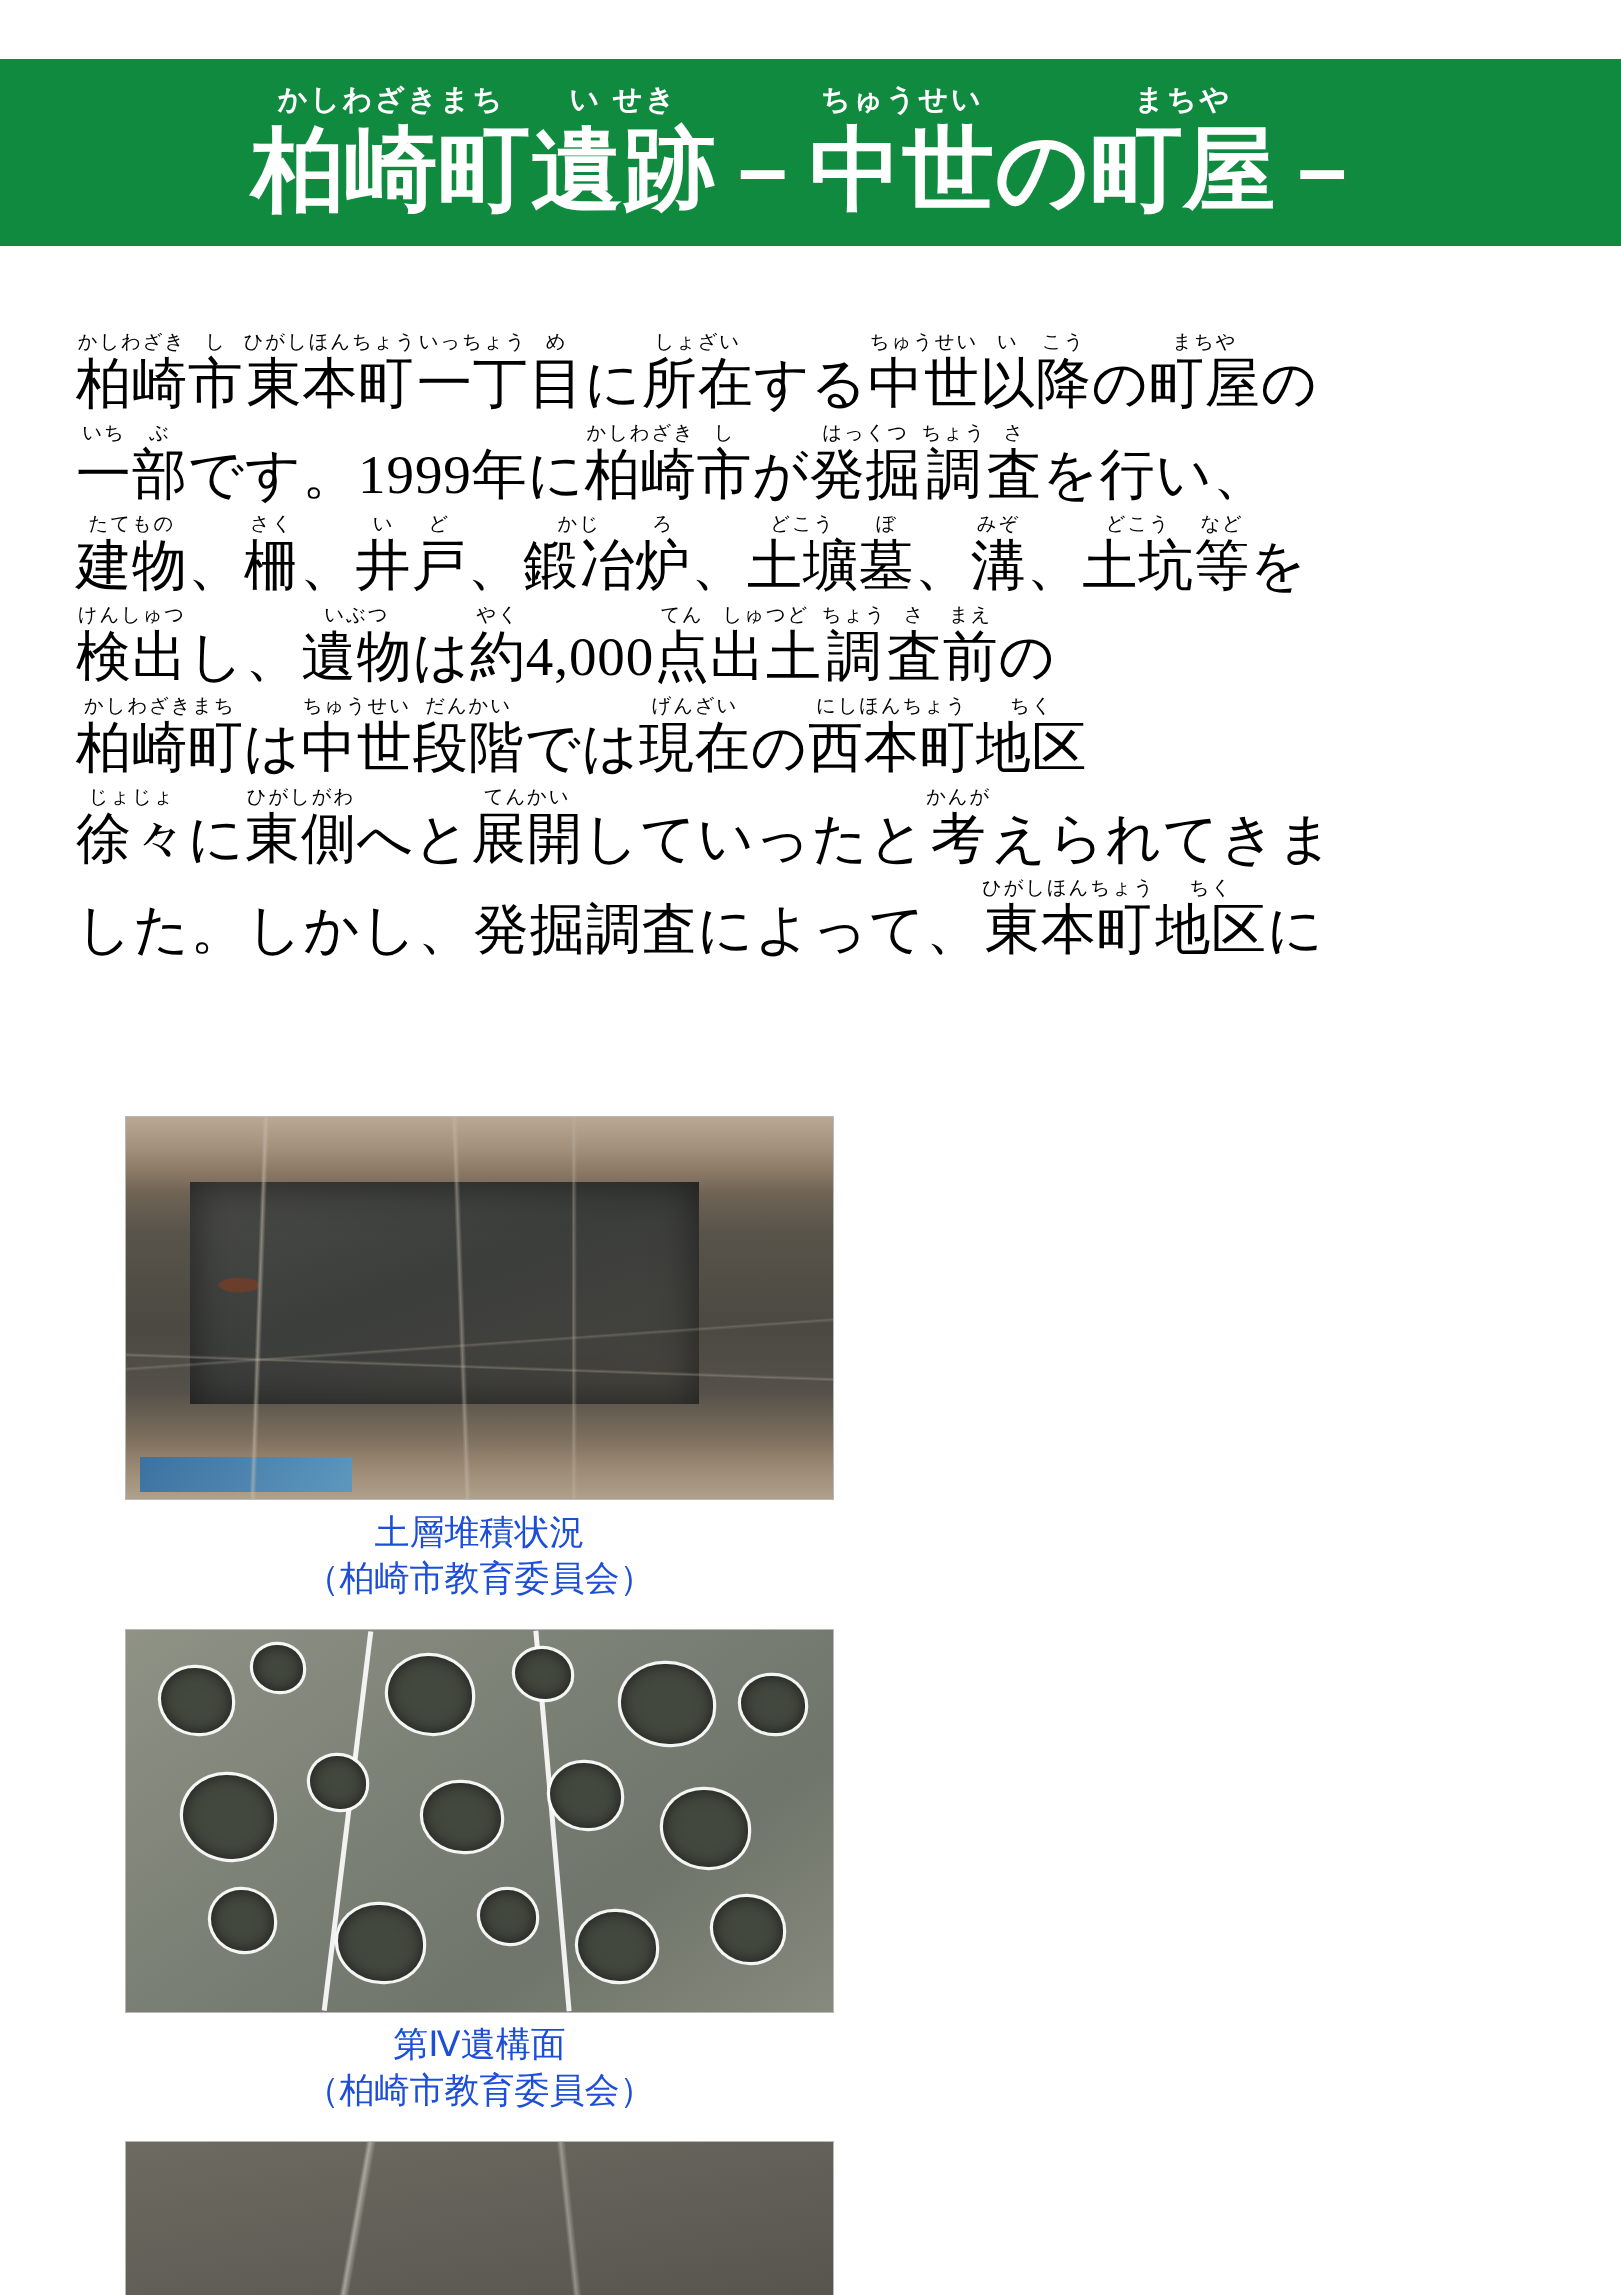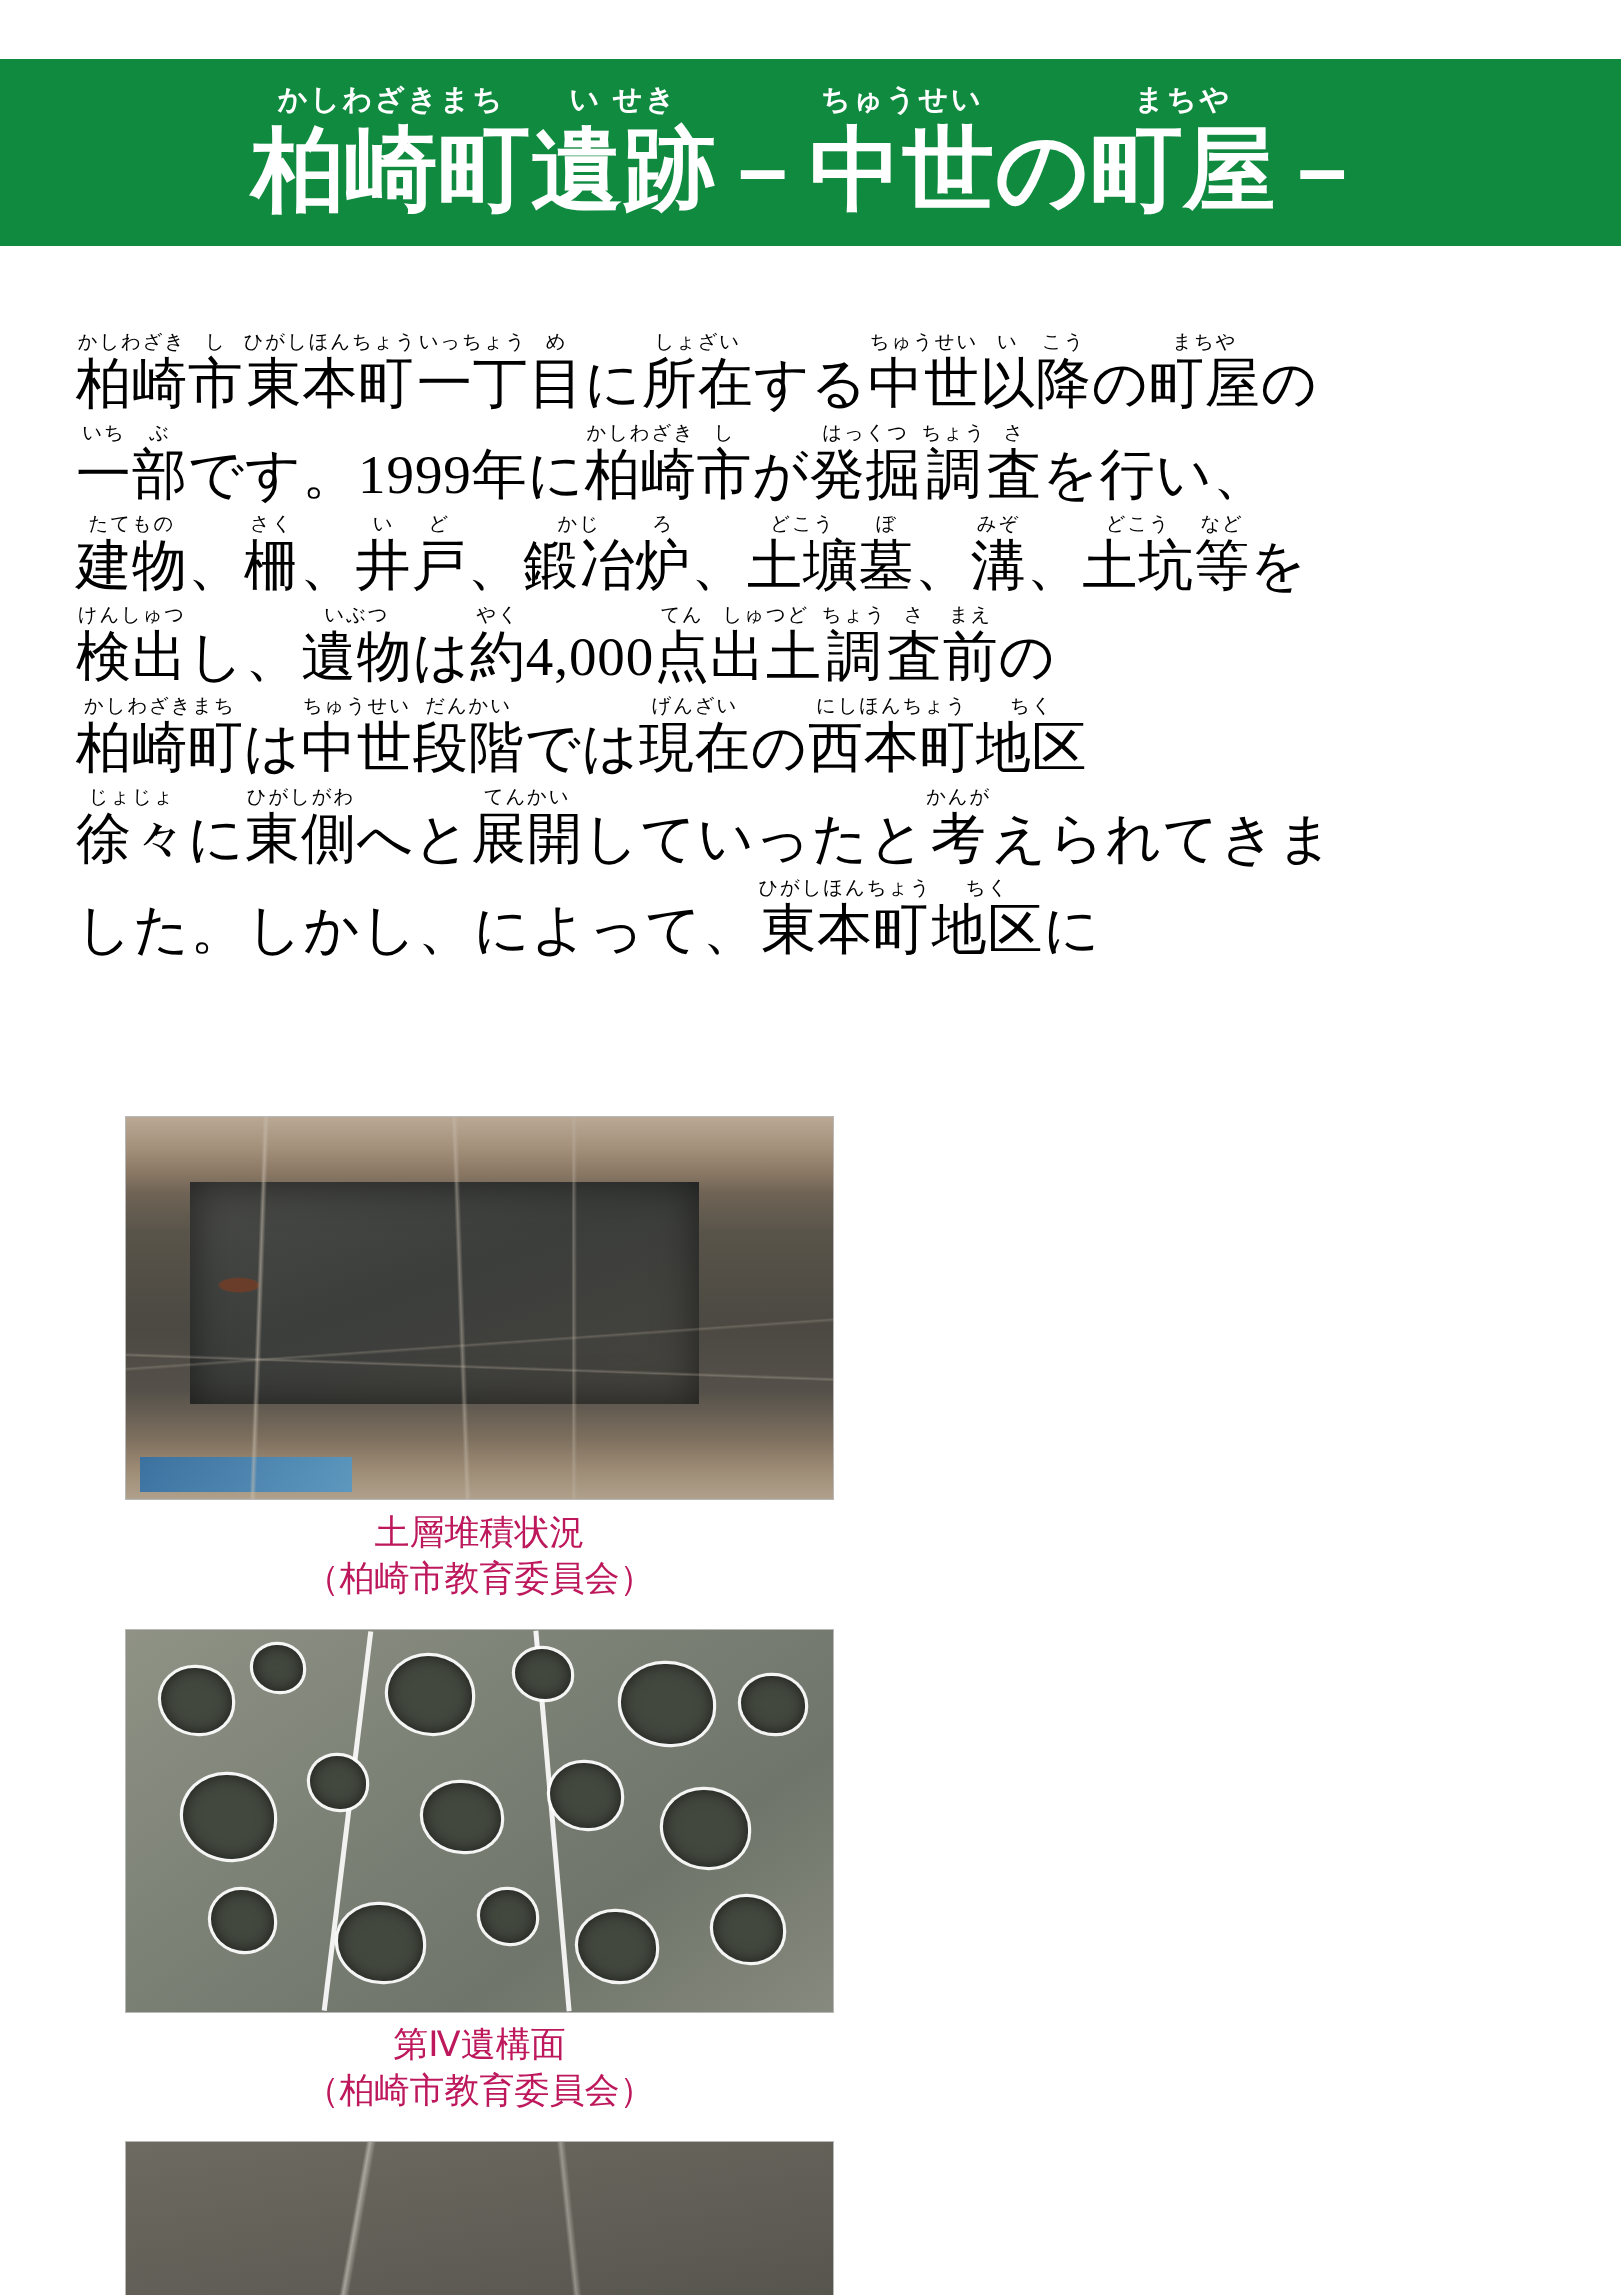--- a/index.html
+++ b/index.html
@@ -116,21 +116,21 @@
     box-sizing: border-box;
     position: relative;
     overflow: hidden;
   }
   .caption {
     text-align: center;
     font-size: 35px;
     line-height: 1.32;
     margin-top: 8.3px;
     font-family: "Liberation Sans", sans-serif;
-    color: #be185d;
+    color: #1d4ed8;
   }
   .caption .line2 { display: block; }
 
   
   .ph-soil {
     background:
       linear-gradient(180deg, #b9a894 0%, #a4917c 8%, #8d7a66 14%, #6f6355 20%, #59544a 30%, #4b4942 55%, #55514a 72%, #7d6f5e 84%, #9c8a74 92%, #b0a18c 100%);
   }
   .ph-soil::before {
     content: "";
@@ -538,20 +538,24 @@
       </span>
   </div>
 
   <div class="body-line">
     <span class="seg">
         <span class="ruby blank"></span>
         <span class="base">した。しかし、</span>
       </span>
     <span class="seg">
         <span class="ruby blank"></span>
+        <span class="base">発掘調査</span>
+      </span>
+    <span class="seg">
+        <span class="ruby blank"></span>
         <span class="base">によって、</span>
       </span>
     <span class="seg">
         <span class="ruby">ひがしほんちょう</span>
         <span class="base">東本町</span>
       </span>
     <span class="seg">
         <span class="ruby">ちく</span>
         <span class="base">地区</span>
       </span>

